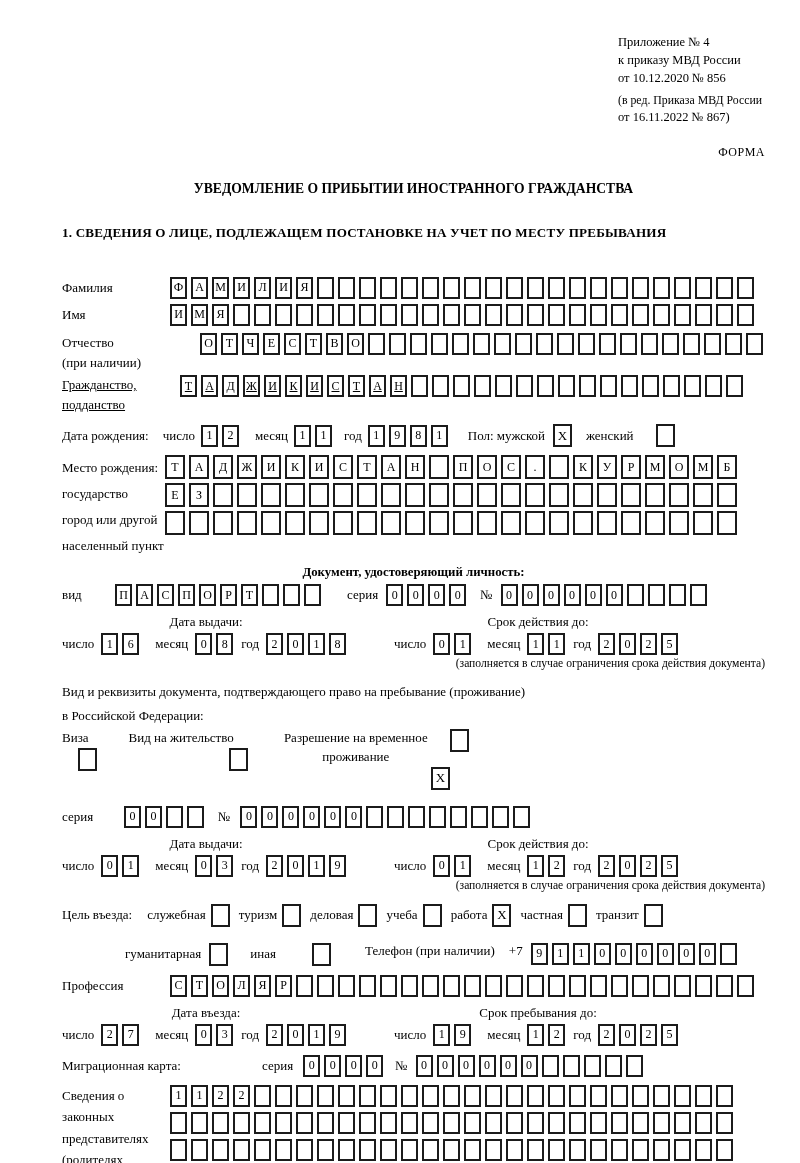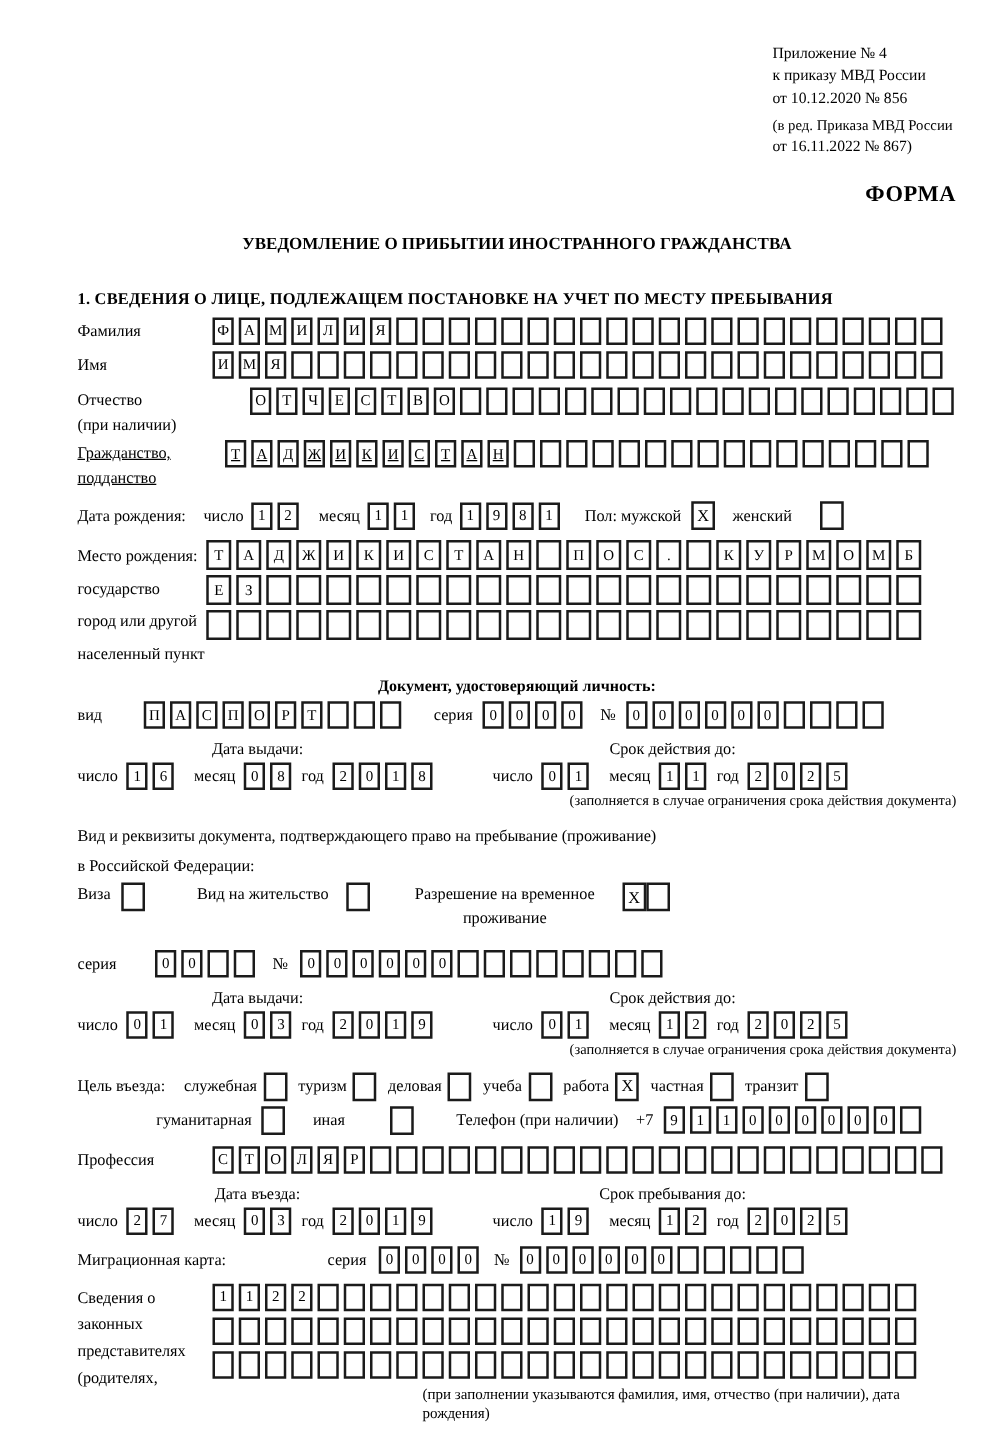--- a/index.html
+++ b/index.html
@@ -8,21 +8,21 @@
     width:800px; height:1163px; overflow:hidden;
     background:#ffffff; color:#000;
     font-family:"Liberation Serif","DejaVu Serif",serif;
     font-size:13px;
   }
   .page { padding:34px 35px 0 62px; }
 
   
   .refblock { margin-left:556px; font-size:12.5px; line-height:1.42; }
   .refblock .ed { font-size:11.8px; margin-top:5px; }
-  .forma { text-align:right; font-weight:bold; font-size:18px; margin-top:18px; letter-spacing:.5px; }
+  .forma { text-align:right; font-weight:normal; font-size:12px; margin-top:18px; letter-spacing:.5px; }
 
   .title { text-align:center; font-weight:bold; font-size:13.6px; line-height:1.55; margin-top:18px; }
   .title .uline { display:inline-block; width:54px; border-bottom:2px solid #2a2a2a; margin-left:8px; vertical-align:baseline; }
 
   .sect { font-weight:bold; font-size:13.1px; margin-top:26px; white-space:nowrap; letter-spacing:.2px; }
 
   
   .frow { display:flex; align-items:center; margin-top:5px; }
   .flabel { flex:none; }
   .lbl2 { line-height:1.55; }
@@ -64,35 +64,35 @@
   .dcol .dhead { text-align:center; margin-bottom:3px; }
   .dcol.right { margin-left:44px; }
   .dline { display:flex; align-items:center; }
   .dline .dlab { margin-right:7px; }
   .dline .gap { margin-left:12px; }
   .dnote { text-align:right; font-size:11.6px; margin-top:2px; }
 
   .intro { margin-top:10px; line-height:1.8; }
 
   .resopts { display:flex; align-items:flex-start; margin-top:2px; }
-  .resopts .opt { display:flex; align-items:flex-start; }
+  .resopts .opt { display:flex; align-items:flex-end;flex-direction:column; }
   .resopts .olab { margin-right:8px; line-height:1.45; }
   .resopts .c2 { width:172px; text-align:center; margin-left:22px; }
   .resopts .c3 { width:178px; text-align:center; margin-left:18px; }
-  .resopts .o2 { margin-left:42px; }
+  .resopts .o2 { margin-left:32px; }
 
   .serrow { display:flex; align-items:center; margin-top:16px; }
   .serrow .slab { width:48px; margin-right:14px; }
   .serrow .nlab { margin:0 10px 0 10px; }
 
   .goal1 { display:flex; align-items:center; margin-top:12px; }
   .goal1 .gl { margin-right:6px; }
   .goal1 .gi { display:flex; align-items:center; margin-left:9px; }
   .goal1 .gi .t { margin-right:5px; }
-  .goal2 { display:flex; align-items:center; margin-top:4px; padding-left:63px; }
+  .goal2 { display:flex; align-items:flex-start; margin-top:16px; padding-left:63px; }
   .goal2 .gi { display:flex; align-items:center; }
   .goal2 .t { margin-right:8px; }
   .goal2 .phone-lab { margin:0 14px 0 34px; }
   .goal2 .pfx { margin-right:8px; }
   .goal2 .inaya { margin-left:22px;gap:28px; }
 
   .profrow { margin-top:9px; }
   .profrow .flabel { width:108px; }
 
   .migrow { display:flex; align-items:center; margin-top:9px; }
@@ -118,21 +118,21 @@
     <div>от 16.11.2022 № 867)</div>
   </div>
   <div class="forma">ФОРМА</div>
 
   <div class="title">
     <div>УВЕДОМЛЕНИЕ О ПРИБЫТИИ ИНОСТРАННОГО ГРАЖДАНСТВА</div>
   </div>
 
   <div class="sect">1. СВЕДЕНИЯ О ЛИЦЕ, ПОДЛЕЖАЩЕМ ПОСТАНОВКЕ НА УЧЕТ ПО МЕСТУ ПРЕБЫВАНИЯ</div>
 
-  <div class="frow" style="margin-top:7px;">
+  <div class="frow" style="margin-top:36px;">
     <span class="flabel w-surname">Фамилия</span>
     <span class="cells">
         <span class="cell">Ф</span>
         <span class="cell">А</span>
         <span class="cell">М</span>
         <span class="cell">И</span>
         <span class="cell">Л</span>
         <span class="cell">И</span>
         <span class="cell">Я</span>
         <span class="cell"></span>

